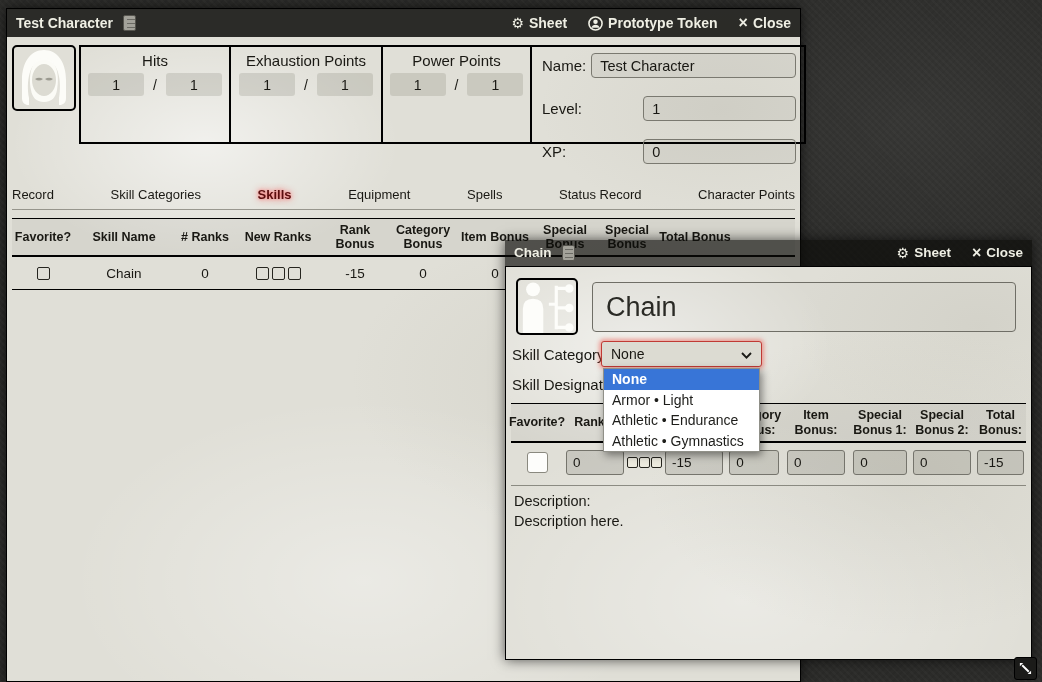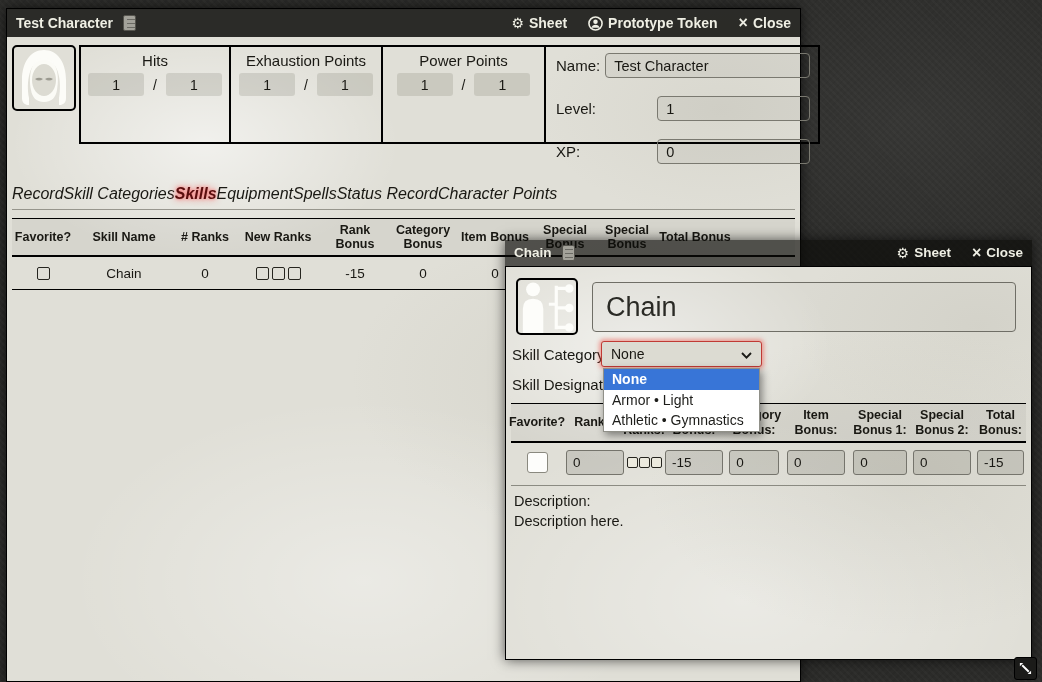--- a/index.html
+++ b/index.html
@@ -67,22 +67,22 @@
   .id-row { display:flex; align-items:center; gap:5px; font-size:15px; }
   .text-input {
     height:25px; background:rgba(0,0,0,0.04); border:1px solid #7a7970; border-radius:4px;
     padding:0 8px; font-size:14.5px; color:#191813; font-family:inherit;
   }
   .id-row .name-input { flex:1; }
   .id-row .num-input { width:153px; margin-left:auto; }
 
   .tab-bar {
     position:absolute; top:142px; left:5px; right:5px; height:31px;
-    display:flex; align-items:center; justify-content:flex-start;
-    font-size:16px; border-bottom:1px solid rgba(110,109,100,0.65);font-style:italic;
+    display:flex; align-items:center; justify-content:space-between;
+    font-size:13px; border-bottom:1px solid rgba(110,109,100,0.65);
   }
   .tab { cursor:pointer; white-space:nowrap; }
   .tab.active { color:#5a0e0e; font-weight:bold; text-shadow:0 0 7px rgba(255,70,70,0.85), 0 0 3px rgba(255,120,120,0.7); }
 
   .main-grid { display:grid; grid-template-columns:62px 100px 62px 84px 70px 66px 78px 62px 62px 74px 1fr;
                align-items:center; justify-items:center; }
   .skills-head {
     position:absolute; top:181px; left:5px; right:5px; height:39px;
     border-top:1px solid #000; border-bottom:2px solid #000;
     background:rgba(0,0,0,0.045);
@@ -207,21 +207,21 @@
           </div>
         </div>
         <div class="stat-box" style="width:152px;">
           <div class="stat-label">Exhaustion Points</div>
           <div class="stat-values">
             <input class="stat-input" value="1" style="">
             <span>/</span>
             <input class="stat-input" value="1" style="">
           </div>
         </div>
-        <div class="stat-box" style="width:163px;">
+        <div class="stat-box" style="width:149px;">
           <div class="stat-label">Power Points</div>
           <div class="stat-values">
             <input class="stat-input" value="1" style="">
             <span>/</span>
             <input class="stat-input" value="1" style="">
           </div>
         </div>
         <div class="identity-box">
           <div class="id-row">
             <span>Name:</span>
@@ -363,20 +363,21 @@
       <input class="cell-input" value="-15" style="">
     </div>
 
     <div class="desc-rule"></div>
     <div class="desc-label">Description:</div>
     <div class="desc-text">Description here.</div>
 
     <div class="dropdown">
       <div class="opt selected">None</div>
       <div class="opt">Armor • Light</div>
+      <div class="opt">Athletic • Endurance</div>
       <div class="opt">Athletic • Gymnastics</div>
     </div>
   </div>
 
   <div class="resize-handle">
     <svg width="15" height="15" viewBox="0 0 16 16">
       <line x1="4.5" y1="4.5" x2="11.5" y2="11.5" stroke="#fff" stroke-width="2"></line>
       <path d="M2.5 2.5 h5 l-5 5 Z" fill="#fff" transform="translate(0.2,0.2) scale(0.72)"></path>
       <path d="M13.5 13.5 h-5 l5 -5 Z" fill="#fff" transform="translate(4.2,4.2) scale(0.72)"></path>
     </svg>

